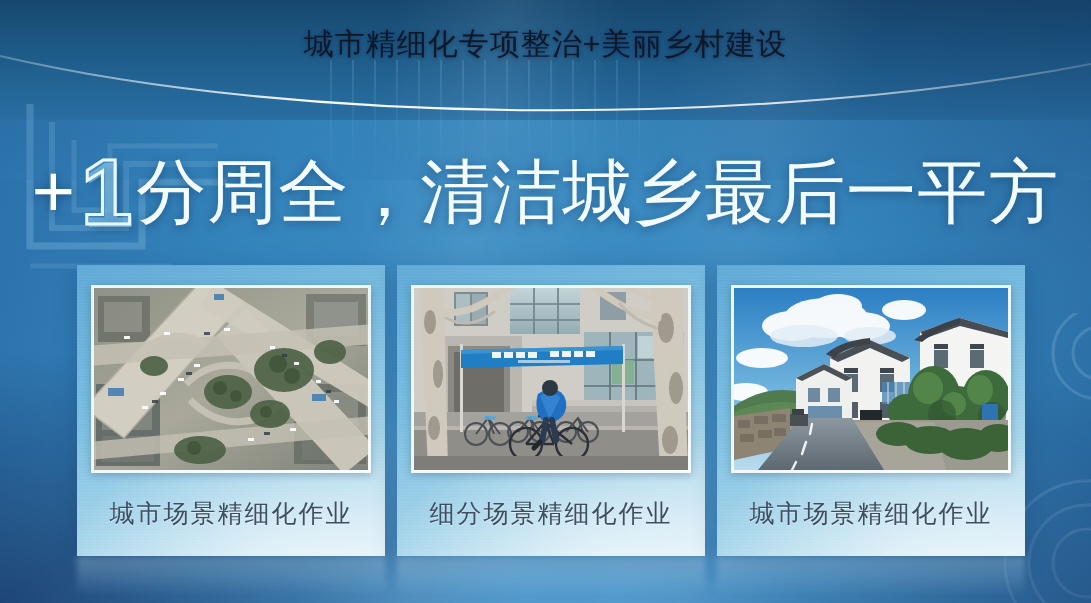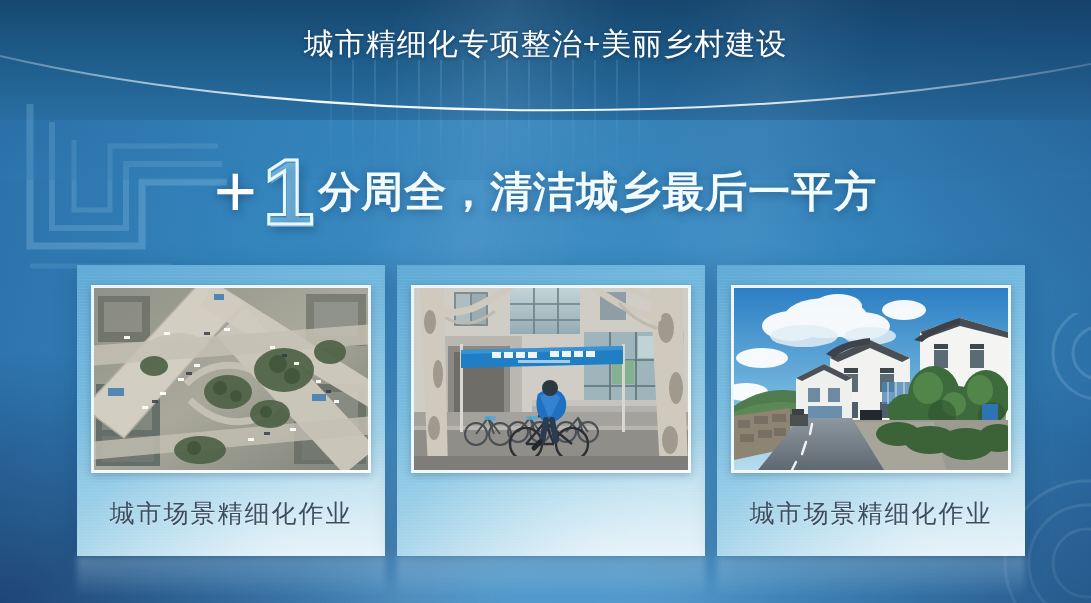--- a/index.html
+++ b/index.html
@@ -52,21 +52,21 @@
     position:absolute; left:330px; top:60px; width:330px; height:120px;
     background:repeating-linear-gradient(90deg, rgba(190,225,255,.16) 0 2px, rgba(190,225,255,0) 2px 22px);
     -webkit-mask-image:linear-gradient(180deg,rgba(0,0,0,.9),rgba(0,0,0,0));
     mask-image:linear-gradient(180deg,rgba(0,0,0,.9),rgba(0,0,0,0));
   }
 
   
   .title{
     position:absolute; left:0; top:24px; width:100%;
     text-align:center;
-    color:#ffffff;
+    color:#0f172a;
     font-size:30px;
     letter-spacing:1px;
     font-weight:400;
     text-shadow:0 1px 4px rgba(0,20,50,.45);
     z-index:6;
   }
 
   
   .headline{
     position:absolute; left:0; top:146px; width:100%;
@@ -91,23 +91,23 @@
     -webkit-text-stroke:3px #eaf7ff;
     text-shadow:
       2px 3px 0 rgba(140,205,240,.55),
       4px 6px 10px rgba(10,40,80,.35);
     background:linear-gradient(180deg, rgba(150,215,245,.35), rgba(70,150,200,.18));
     -webkit-background-clip:text;
     background-clip:text;
   }
   .hl-rest{
     color:#f2fbff;
-    font-size:42px;
+    font-size:70px;
     line-height:1;
-    font-weight:700;
+    font-weight:400;
     letter-spacing:1px;
     text-shadow:0 2px 10px rgba(10,40,80,.45);
   }
 
   
   .cards{
     position:absolute; left:77px; top:265px;
     width:948px; height:291px;
     display:flex; gap:12px;
     z-index:5;
@@ -440,20 +440,21 @@
             <circle cx="136" cy="100" r="8" fill="#2d3942"></circle>
 
             <path d="M132 132 L128 154" stroke="#2b3b52" stroke-width="6" stroke-linecap="round" fill="none"></path>
             <path d="M138 132 L142 152" stroke="#2b3b52" stroke-width="6" stroke-linecap="round" fill="none"></path>
             <path d="M126 154 L120 160" stroke="#22272c" stroke-width="5" stroke-linecap="round" fill="none"></path>
           </g>
 
           <rect x="0" y="168" width="274" height="14" fill="#7e7d79"></rect>
         </svg>
       </div>
+      <div class="card-caption">细分场景精细化作业</div>
     </div>
 
     <div class="card c3">
       <div class="photo-frame">
         <svg viewBox="0 0 274 182" preserveAspectRatio="none">
           <defs>
             <linearGradient id="sky3" x1="0" y1="0" x2="0" y2="1">
               <stop offset="0%" stop-color="#2c7fc4"></stop>
               <stop offset="55%" stop-color="#6fb3dd"></stop>
               <stop offset="100%" stop-color="#b9dcee"></stop>

